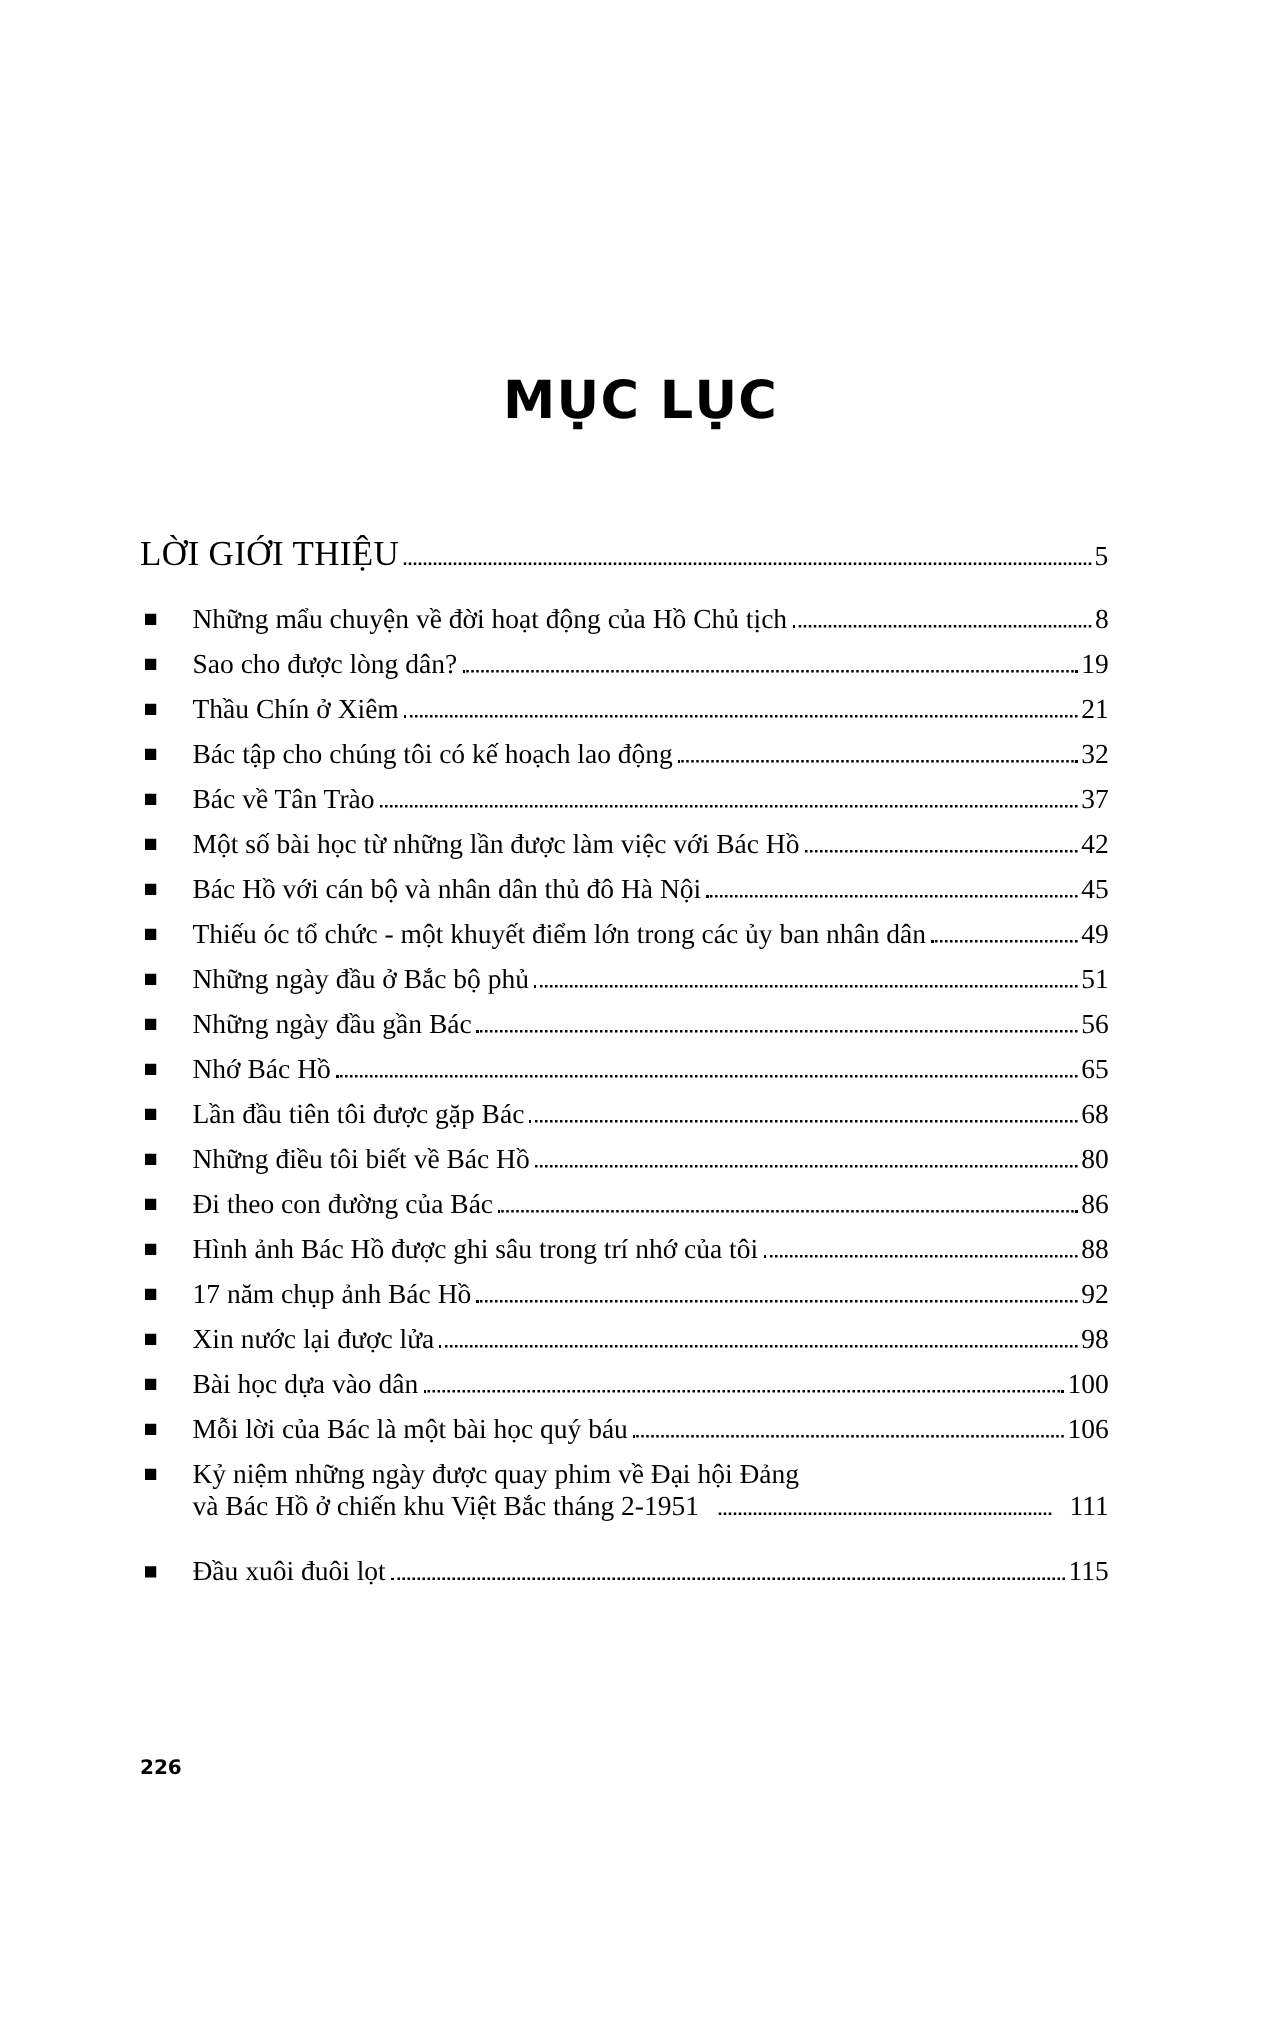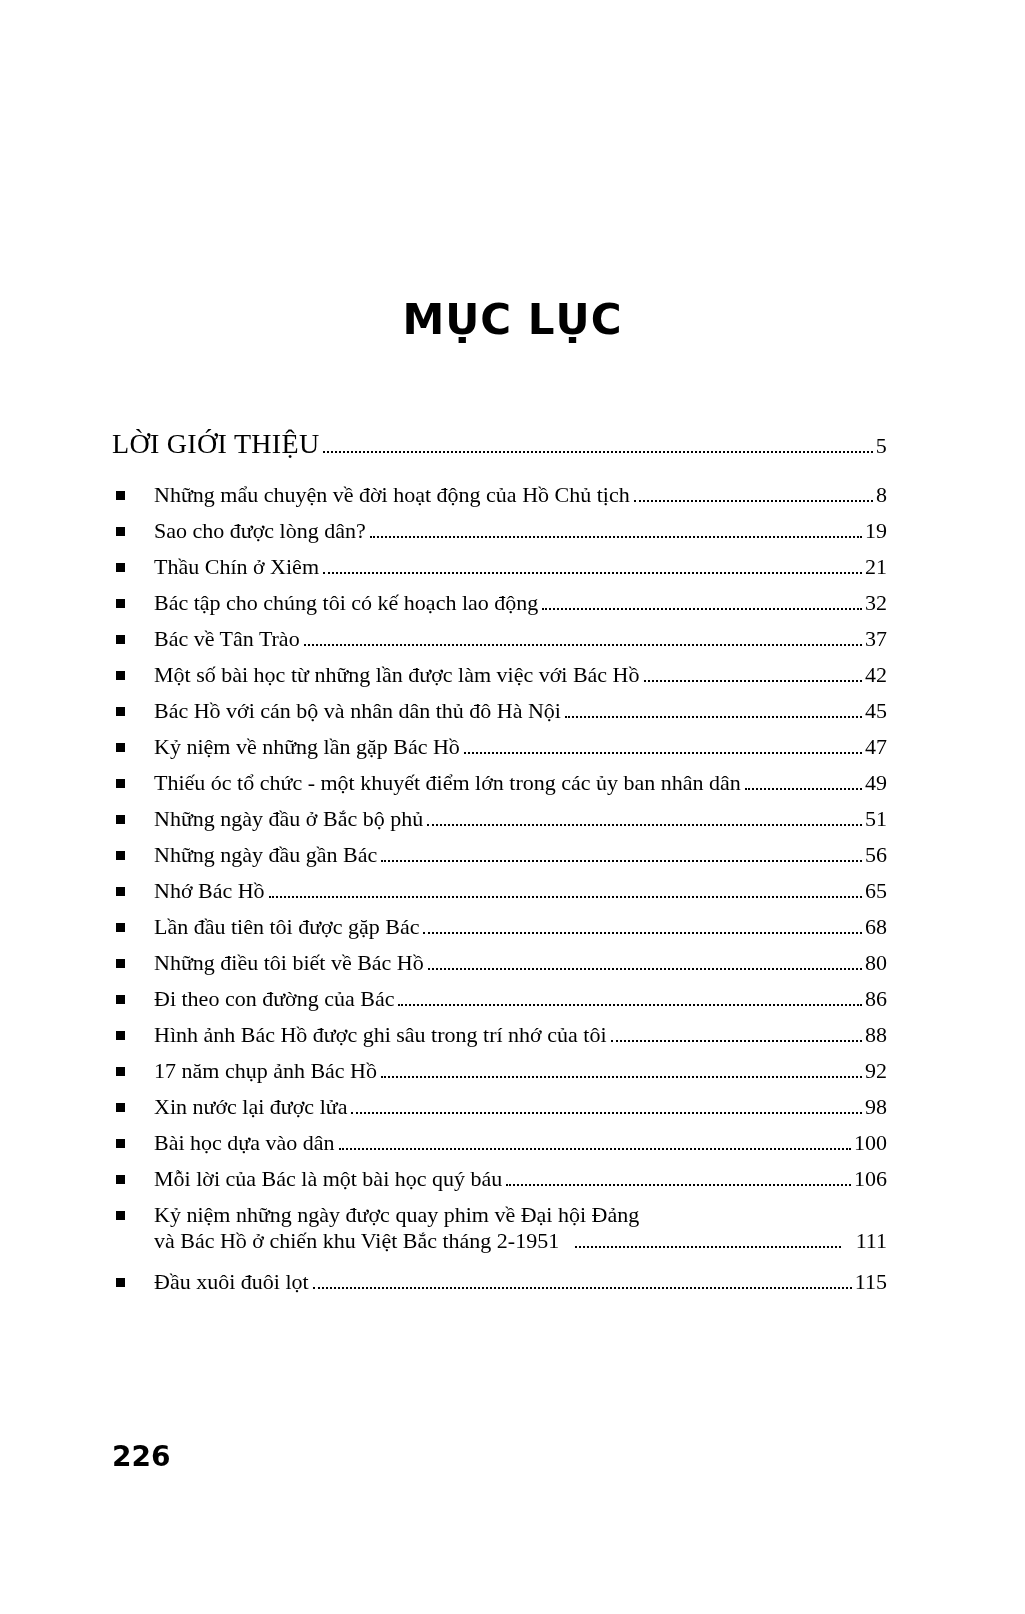--- a/index.html
+++ b/index.html
@@ -80,45 +80,45 @@
   .entry.intro {
     font-size: 22px;
     letter-spacing: 0.3px;
     margin-bottom: 26px;
   }
   .entry.intro .label { font-size: 28px; }
 
   
   .entry.multi {
     display: block;
-    margin-bottom: 18px;
+    margin-bottom: 29px;
     text-align: center;
   }
   .entry.multi .row1 {
     display: flex;
     align-items: baseline;
   }
   .entry.multi .row2 {
     display: flex;
     align-items: baseline;
     padding-left: 42px;
     margin-top: 4px;
     gap: 12px;
   }
   .entry.multi .row1 .label,
   .entry.multi .row2 .label {
     white-space: nowrap;
   }
   .folio {
     position: absolute;
     left: 112px;
-    top: 1440px;
+    top: 1404px;
     font-family: "DejaVu Sans", sans-serif;
     font-weight: bold;
-    font-size: 28px;
+    font-size: 16px;
   }
 </style>
 </head>
 <body>
 
 <div class="page">
 
   <div class="title">MỤC LỤC</div>
 
   <div class="toc">
@@ -185,28 +185,20 @@
 
     <div class="entry">
       <span class="bulletcol">
           <span class="bullet"></span>
         </span>
       <span class="label">Bác Hồ với cán bộ và  nhân dân thủ đô Hà Nội</span>
       <span class="dots"></span>
       <span class="pg">45</span>
     </div>
 
-    <div class="entry">
-      <span class="bulletcol">
-          <span class="bullet"></span>
-        </span>
-      <span class="label">Kỷ niệm về những lần gặp Bác Hồ</span>
-      <span class="dots"></span>
-      <span class="pg">47</span>
-    </div>
 
     <div class="entry">
       <span class="bulletcol">
           <span class="bullet"></span>
         </span>
       <span class="label">Thiếu óc tổ chức - một khuyết điểm lớn trong các ủy ban nhân dân</span>
       <span class="dots"></span>
       <span class="pg">49</span>
     </div>
 

